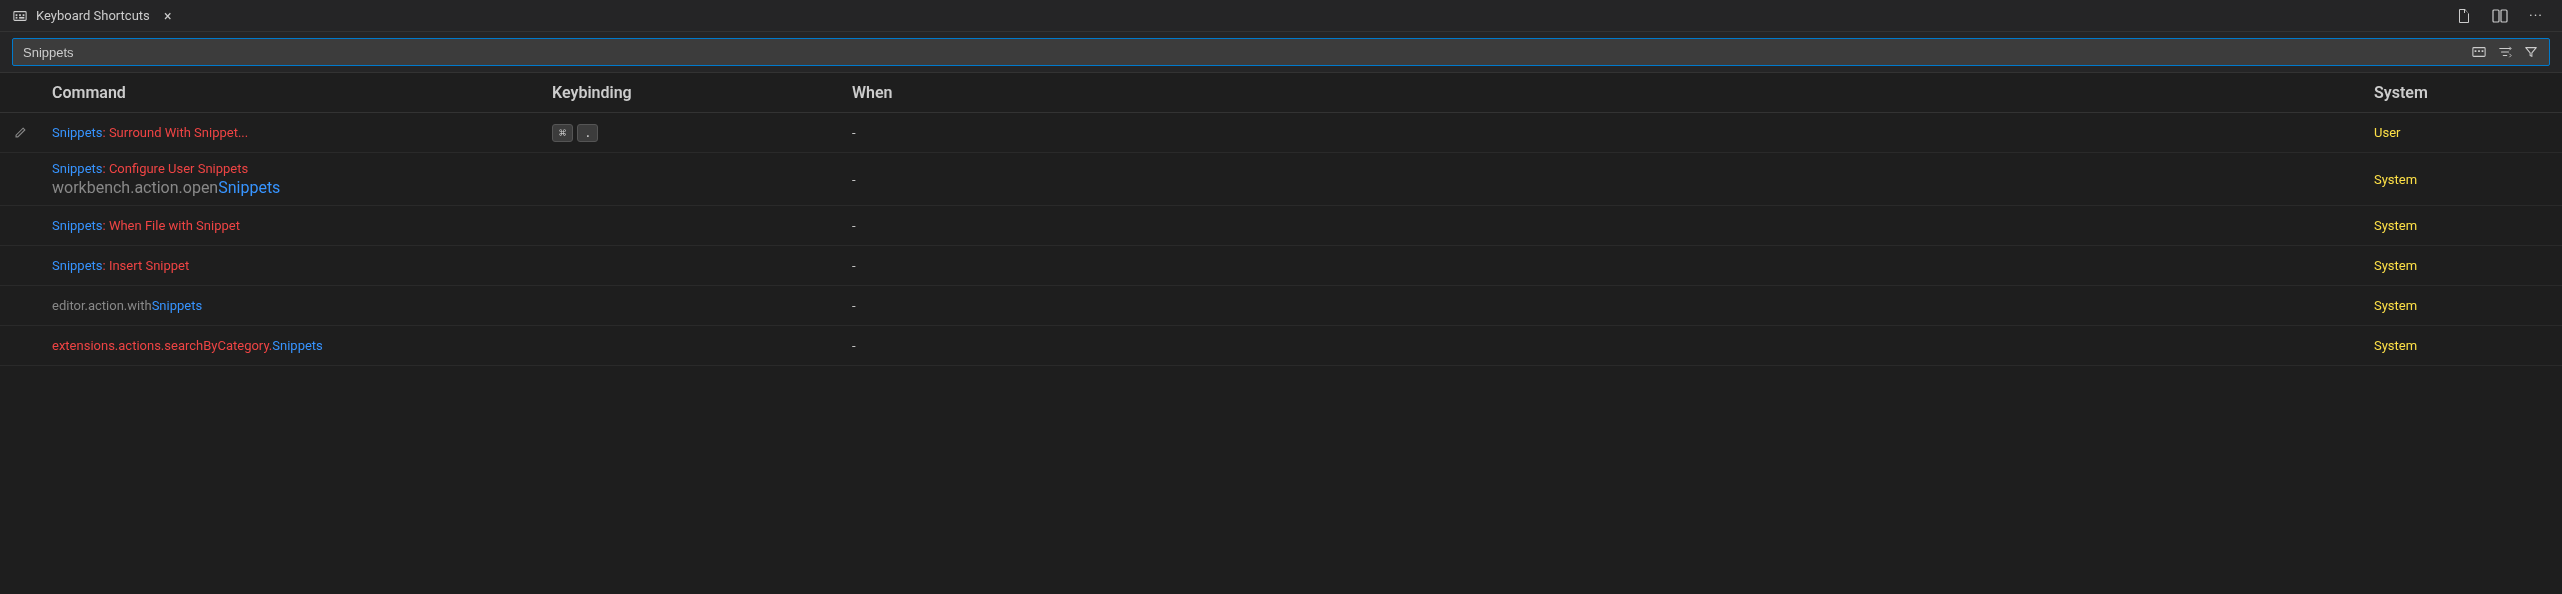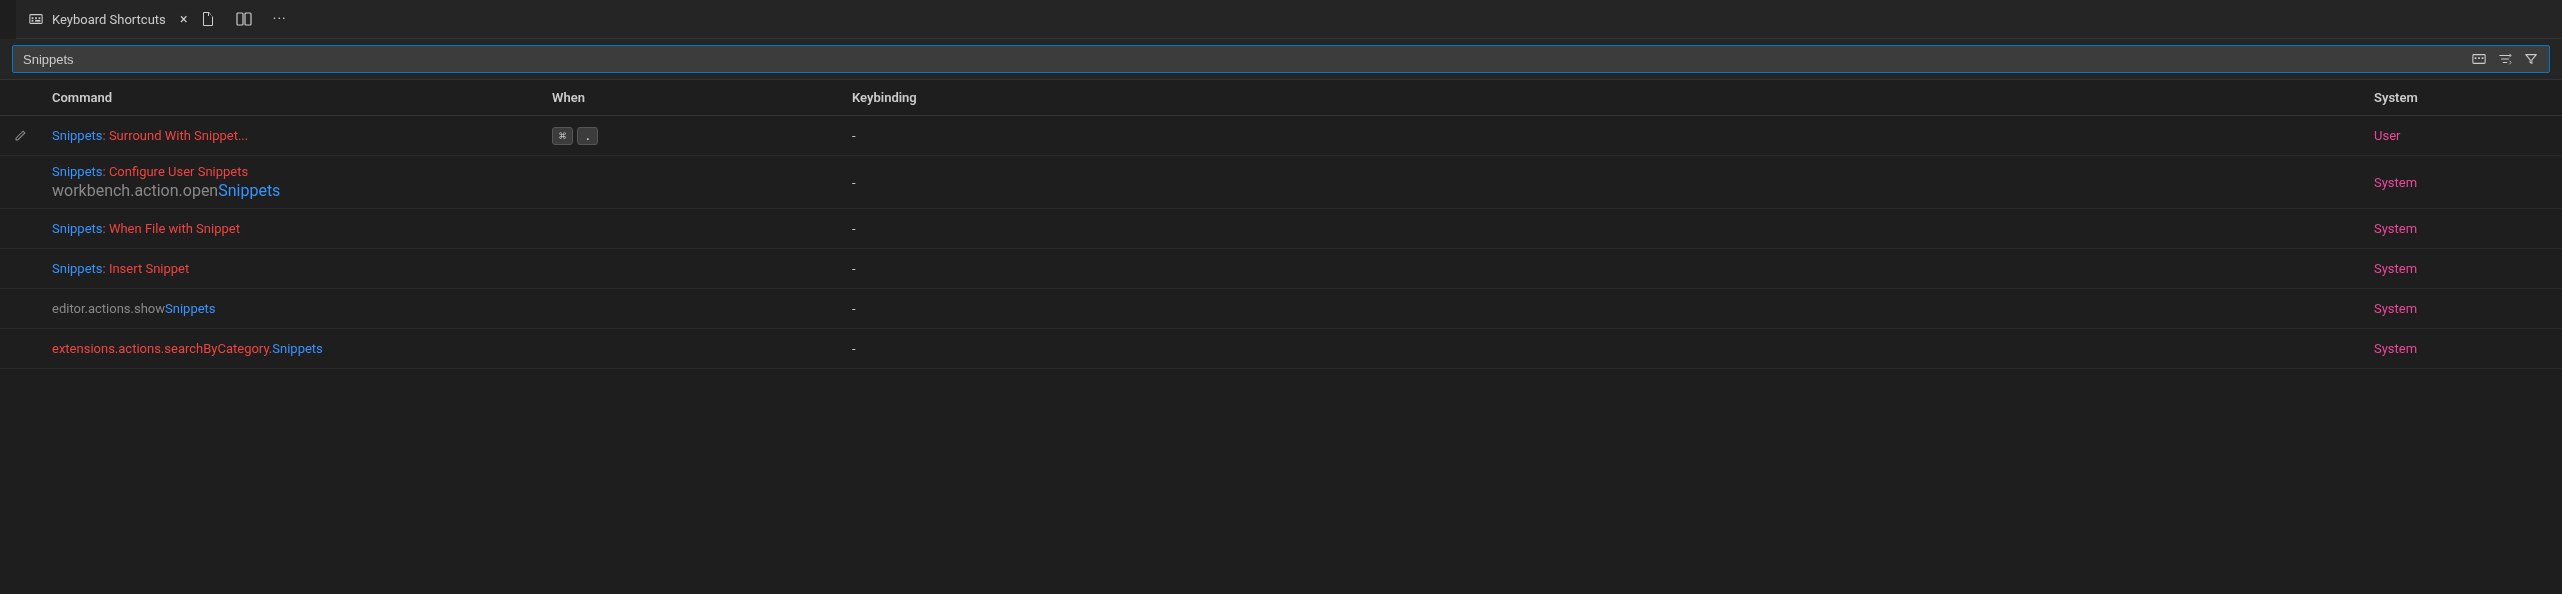--- a/index.html
+++ b/index.html
@@ -10,25 +10,25 @@
       font-family: -apple-system, BlinkMacSystemFont, 'Segoe UI', Roboto, sans-serif;
       font-size: 13px;
       width: 2562px;
       height: 594px;
       overflow: hidden;
     }
 
     .title-bar {
       display: flex;
       align-items: center;
+      justify-content: space-between;
       background-color: #252526;
-      height: 39px;
+      height: 32px;
       padding: 0 12px;
       border-bottom: 1px solid #333;
-      margin-left: 16px;
     }
 
     .title-bar-left {
       display: flex;
       align-items: center;
       gap: 8px;
     }
 
     .tab-icon {
       width: 16px;
@@ -126,21 +126,21 @@
       flex: 1;
       overflow-y: auto;
     }
 
     .table-header {
       display: grid;
       grid-template-columns: 40px 500px 300px 1fr 200px;
       padding: 6px 0;
       border-bottom: 1px solid #333;
       color: #999;
-      font-size: 13px;
+      font-size: 16px;
       background-color: #1e1e1e;
     }
 
     .table-header-cell {
       padding: 4px 12px;
       font-weight: 600;
       color: #cccccc;
     }
 
     .table-row {
@@ -215,21 +215,21 @@
       gap: 2px;
     }
 
     .when-cell {
       padding: 8px 12px;
       color: #cccccc;
     }
 
     .source-cell {
       padding: 8px 12px;
-      color: #ec4899;
+      color: #fde047;
     }
   </style>
 </head>
 <body>
 
 <div style="display: flex; flex-direction: column; height: 594px; width: 2562px; background: #1e1e1e;">
 
   <div class="title-bar">
     <div class="title-bar-left">
       <div class="tab-icon">
@@ -288,22 +288,22 @@
         </div>
       </div>
     </div>
   </div>
 
   <div class="table-container">
 
     <div class="table-header">
       <div class="table-header-cell"></div>
       <div class="table-header-cell">Command</div>
+      <div class="table-header-cell">Keybinding</div>
       <div class="table-header-cell">When</div>
-      <div class="table-header-cell">Keybinding</div>
       <div class="table-header-cell">System</div>
     </div>
 
     <div class="table-row">
       <div class="row-icon-cell">
         <svg width="14" height="14" viewBox="0 0 16 16" fill="none" stroke="#888" stroke-width="1.3">
           <path d="M11.5 2.5l2 2-8 8H3.5v-2l8-8z"></path>
         </svg>
       </div>
       <div class="command-cell">
@@ -359,21 +359,21 @@
       </div>
       <div class="keybinding-cell"></div>
       <div class="when-cell">-</div>
       <div class="source-cell">System</div>
     </div>
 
     <div class="table-row">
       <div class="row-icon-cell"></div>
       <div class="command-cell">
         <div class="command-main">
-          <span class="command-normal" style="color:#888;">editor.actions.show</span>
+          <span class="command-normal" style="color:#888;">editor.action.with</span>
             <span class="command-highlight">Snippets</span>
         </div>
       </div>
       <div class="keybinding-cell"></div>
       <div class="when-cell">-</div>
       <div class="source-cell">System</div>
     </div>
 
     <div class="table-row">
       <div class="row-icon-cell"></div>

